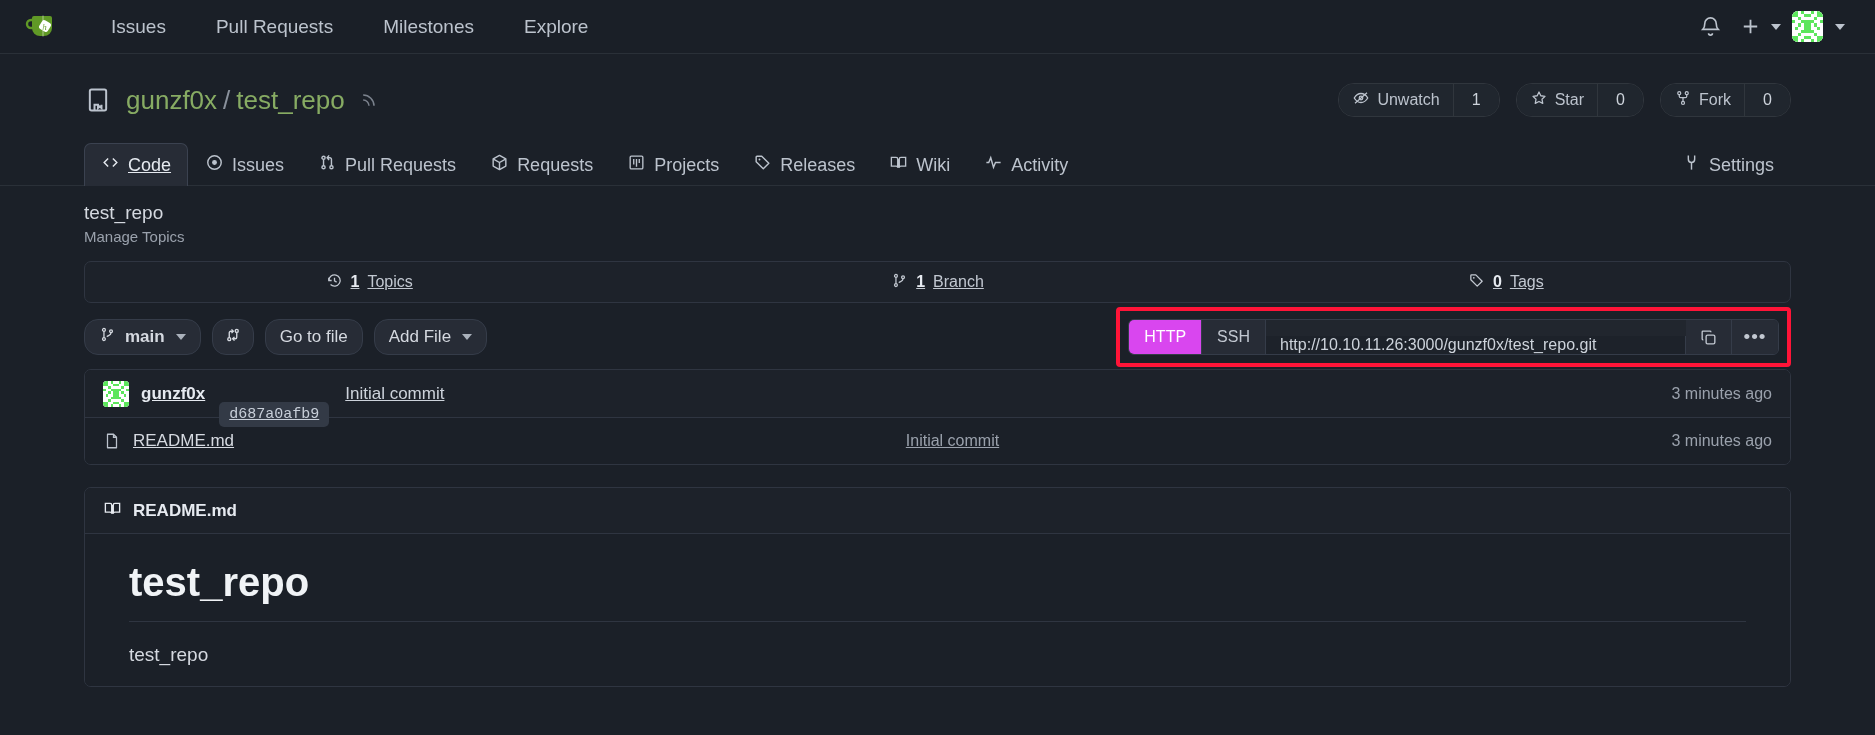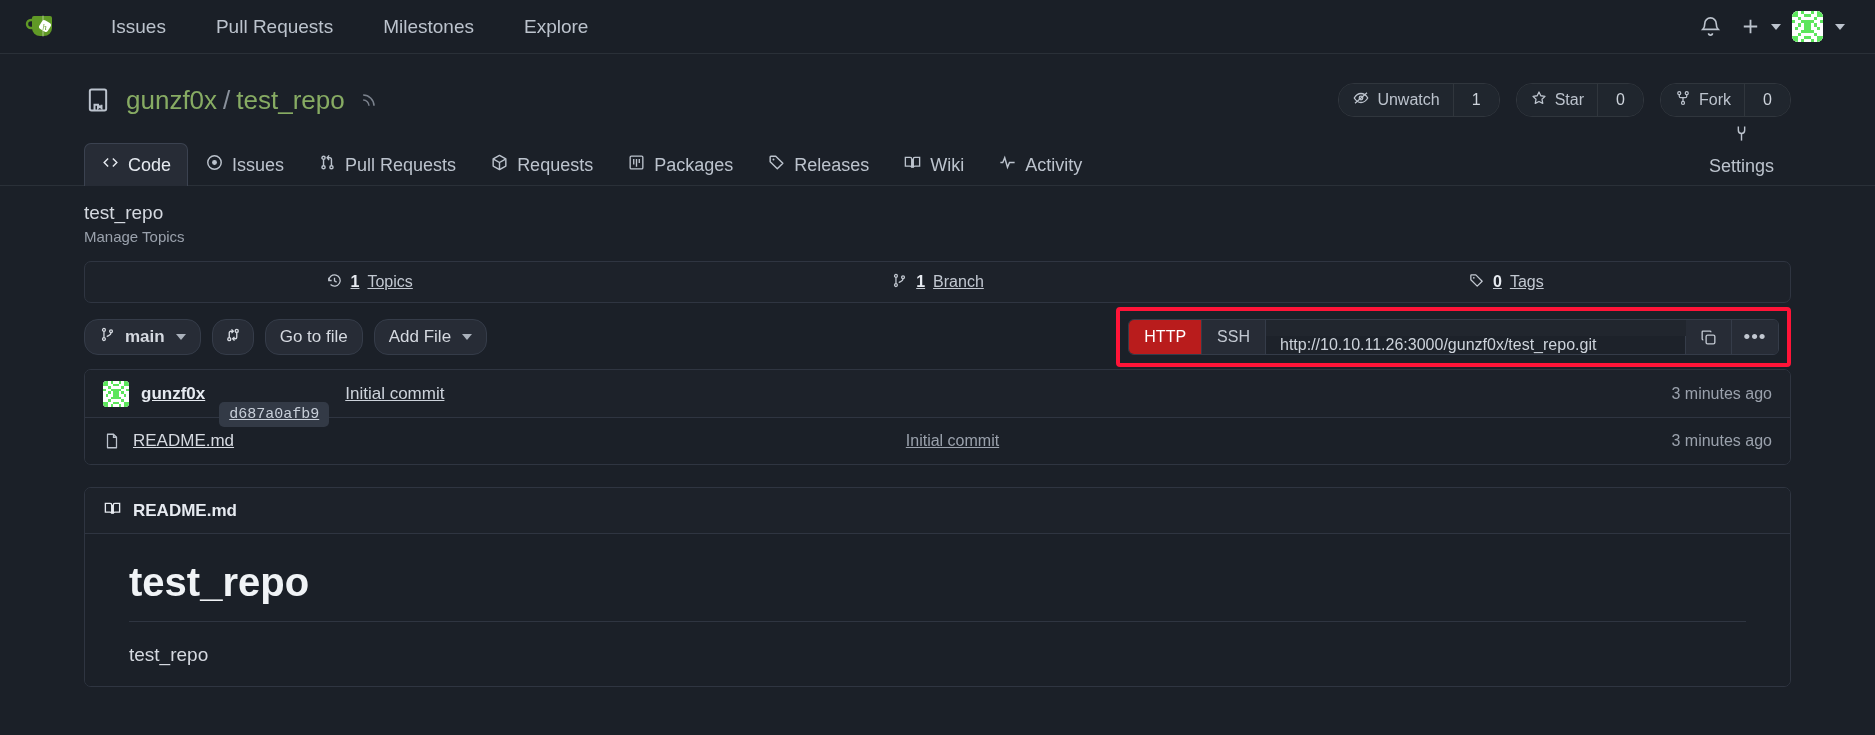--- a/index.html
+++ b/index.html
@@ -82,22 +82,23 @@
     text-decoration: none;
     border: 1px solid transparent;
     border-bottom: none;
     border-radius: 7px 7px 0 0;
     position: relative; top: 1px;
   }
   .tab.active {
     background: #272c36;
     border-color: #3b4250;
     color: #e6eaf0;
-  }
-  .tab-settings { margin-left: auto; flex-direction: column; }
+    text-decoration: underline;
+  }
+  .tab-settings { margin-left: auto; }
 
   
   .repo-body { padding: 0 84px; }
   .repo-subtitle { font-size: 19px; color: #d5d9e0; margin-top: 16px; }
   .manage-topics { font-size: 15px; color: #9aa1ac; margin-top: 4px; cursor: pointer; }
 
   .stats-bar {
     margin-top: 16px;
     border: 1px solid #2f3541;
     border-radius: 7px;
@@ -147,21 +148,21 @@
     border-radius: 6px;
     overflow: hidden;
     background: #21262e;
   }
   .clone-seg {
     display: flex; align-items: center; justify-content: center;
     padding: 0 15px; font-size: 16px; color: #c2c8d1;
     border-right: 1px solid #353c49;
     background: #272c36;
   }
-  .clone-seg.active { background: #b91c1c; color: #ffffff; }
+  .clone-seg.active { background: #d946ef; color: #ffffff; }
   .clone-url {
     display: flex; align-items: center;
     padding: 0 14px;
     font-size: 16px; color: #cdd3db;
     min-width: 420px;
     background: #1d222a;
     border-right: 1px solid #353c49;
     margin-top: 16px;
   }
   .clone-btn {
@@ -403,21 +404,21 @@
       </span>
       <span>Requests</span>
     </a>
     <a class="tab" href="#">
       <span>
         <svg width="19" height="19" viewBox="0 0 24 24" fill="none" stroke="currentColor" stroke-width="1.7">
             <rect x="4" y="4" width="16" height="16" rx="1.5"></rect>
             <path d="M8.5 7.5v7M12 7.5v10M15.5 7.5v5"></path>
           </svg>
       </span>
-      <span>Packages</span>
+      <span>Projects</span>
     </a>
     <a class="tab" href="#">
       <span>
         <svg width="19" height="19" viewBox="0 0 24 24" fill="none" stroke="currentColor" stroke-width="1.8">
             <path d="M4 11V5a1 1 0 0 1 1-1h6l9 9-7 7-9-9z" stroke-linejoin="round"></path>
             <circle cx="8.2" cy="8.2" r="1.2" fill="currentColor" stroke="none"></circle>
           </svg>
       </span>
       <span>Releases</span>
     </a>

